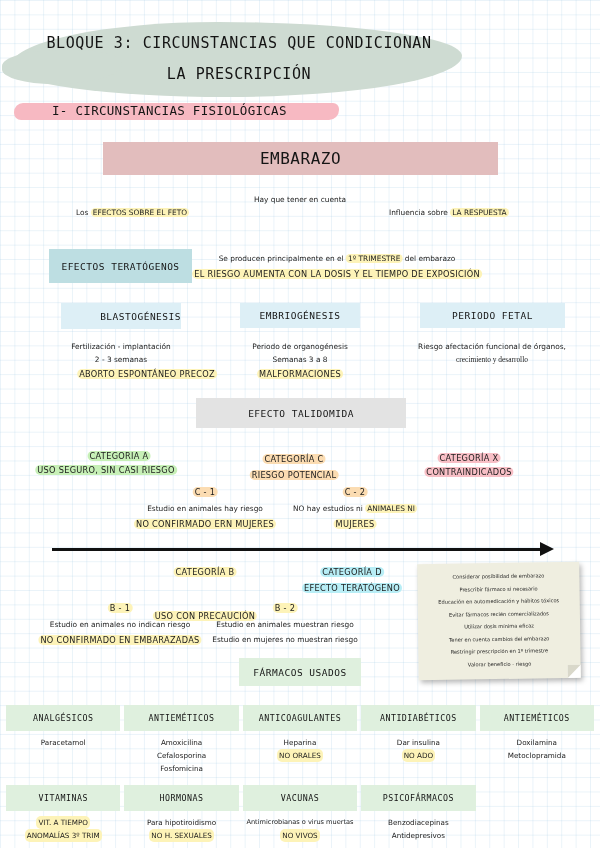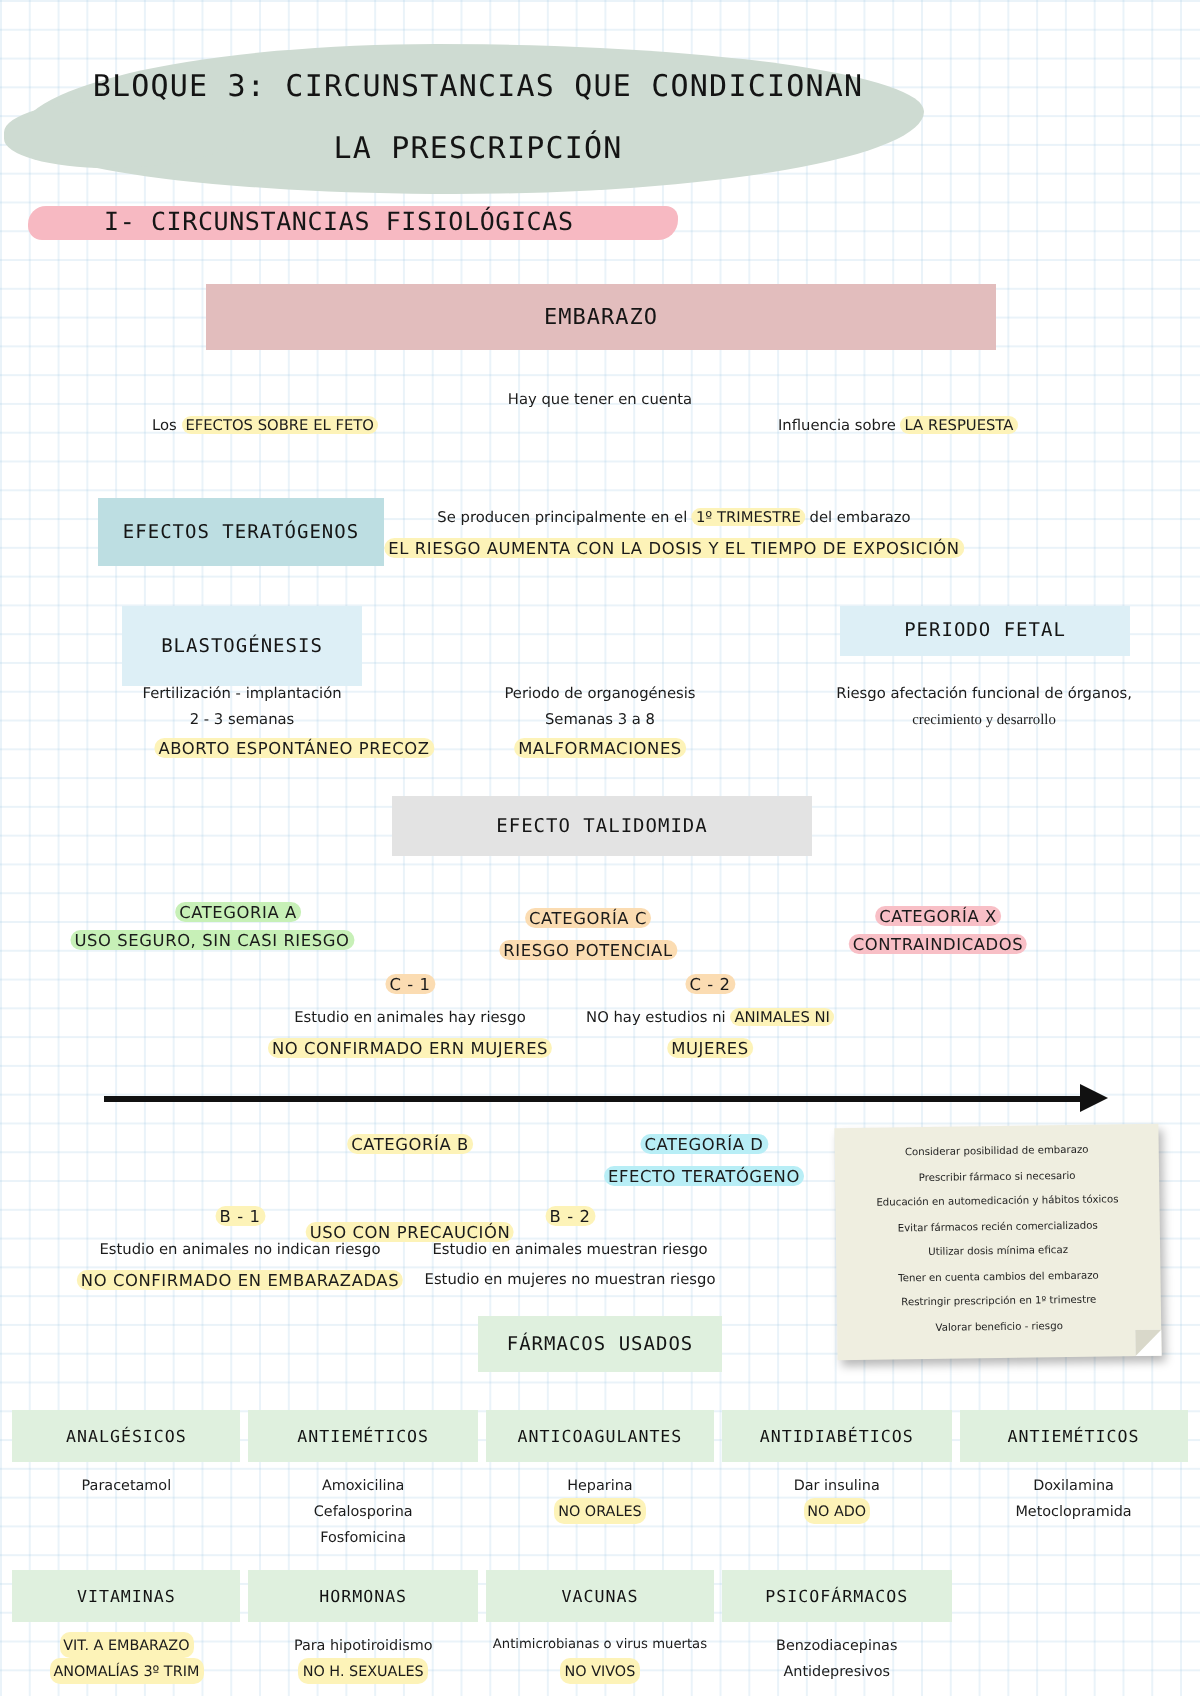--- a/index.html
+++ b/index.html
@@ -143,21 +143,21 @@
   <div class="title-blob"></div>
   <div class="title-text">
     <div>BLOQUE 3: CIRCUNSTANCIAS QUE CONDICIONAN</div>
     <div>LA PRESCRIPCIÓN</div>
   </div>
 
   <div class="sub-hl"></div>
   <div class="sub-text">I- CIRCUNSTANCIAS FISIOLÓGICAS</div>
 
   <div class="box box-pink" style="left:103px; top:142px; width:395px; height:33px;">
-    <span style="font-size:11px;">EMBARAZO</span>
+    <span style="font-size:16px;">EMBARAZO</span>
   </div>
 
   <div class="t c" style="left:300px; top:194px;">Hay que tener en cuenta</div>
 
   <div class="t" style="left:76px; top:207px;">
     <span>Los </span><span class="hl-y">EFECTOS SOBRE EL FETO</span>
   </div>
 
   <div class="t" style="left:389px; top:207px;">
     <span>Influencia sobre </span><span class="hl-y">LA RESPUESTA</span>
@@ -167,29 +167,32 @@
     <span>EFECTOS TERATÓGENOS</span>
   </div>
 
   <div class="t c" style="left:337px; top:253px;">
     <span>Se producen principalmente en el </span><span class="hl-y">1º TRIMESTRE</span><span> del embarazo</span>
   </div>
   <div class="t c big" style="left:337px; top:268px;">
     <span class="hl-y">EL RIESGO AUMENTA CON LA DOSIS Y EL TIEMPO DE EXPOSICIÓN</span>
   </div>
 
-  <div class="box box-blue" style="left:61px; top:303px; width:120px; height:40px;">
+  <div class="box box-blue" style="left:61px; top:303px; width:120px; height:26px;justify-content:flex-end;">
     <span>BLASTOGÉNESIS</span>
   </div>
   <div class="t c" style="left:121px; top:341px;">Fertilización - implantación</div>
   <div class="t c" style="left:121px; top:354px;">2 - 3 semanas</div>
   <div class="t c big" style="left:121px; top:368px;margin-left:26px;">
     <span class="hl-y">ABORTO ESPONTÁNEO PRECOZ</span>
   </div>
 
+  <div class="box box-blue" style="left:240px; top:303px; width:120px; height:25px;">
+    <span>EMBRIOGÉNESIS</span>
+  </div>
   <div class="t c" style="left:300px; top:341px;">Periodo de organogénesis</div>
   <div class="t c" style="left:300px; top:354px;">Semanas 3 a 8</div>
   <div class="t c big" style="left:300px; top:368px;">
     <span class="hl-y">MALFORMACIONES</span>
   </div>
 
   <div class="box box-blue" style="left:420px; top:303px; width:145px; height:25px;">
     <span>PERIODO FETAL</span>
   </div>
   <div class="t c" style="left:492px; top:341px;">Riesgo afectación funcional de órganos,</div>
@@ -324,21 +327,21 @@
           <div>Doxilamina</div>
           <div>Metoclopramida</div>
         </div>
       </div>
     </div>
 
     <div class="trow r2">
       <div class="tcell">
         <div class="thead">VITAMINAS</div>
         <div class="tbody">
-          <div><span class="hl-y">VIT. A EMBARAZO</span></div>
+          <div><span class="hl-y">VIT. A TIEMPO</span></div>
           <div><span class="hl-y">ANOMALÍAS 3º TRIM</span></div>
         </div>
       </div>
       <div class="tcell">
         <div class="thead">HORMONAS</div>
         <div class="tbody">
           <div>Para hipotiroidismo</div>
           <div><span class="hl-y">NO H. SEXUALES</span></div>
         </div>
       </div>

